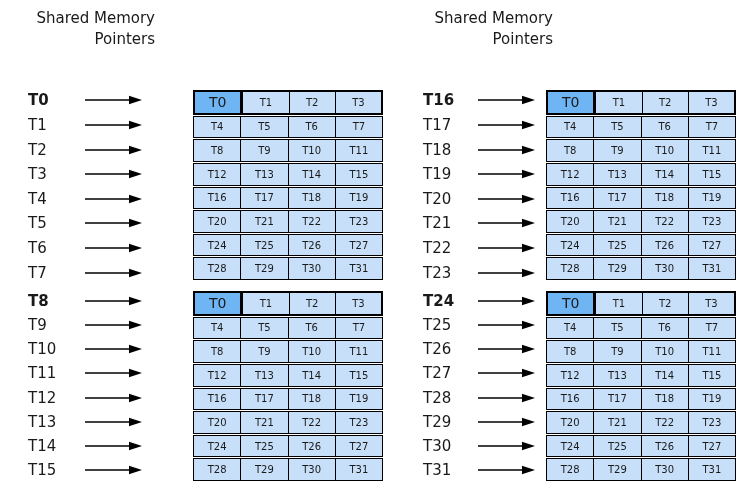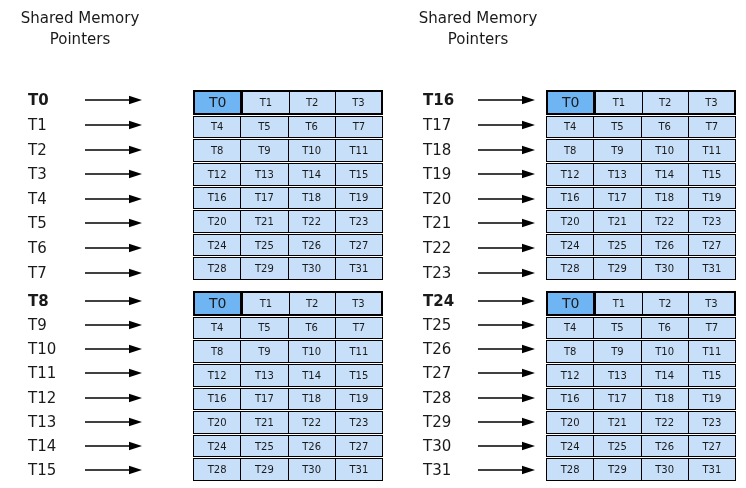--- a/index.html
+++ b/index.html
@@ -1,18 +1,18 @@
 <!DOCTYPE html>
 <html style="--cell-bg: #C7DFF8; --highlight-bg: #6FB5F4; --border-color: #000000; --text-color: #1A1A1A;"><head>
 <meta charset="utf-8">
 <style>
   html,body{margin:0;padding:0;background:#fff;font-family:"DejaVu Sans",sans-serif;}
   #canvas{position:relative;width:746px;height:488px;background:#fff;overflow:hidden;color:var(--text-color,#1a1a1a);}
 
-  .title{position:absolute;width:150px;text-align:center;font-size:15px;line-height:21px;color:var(--text-color,#1a1a1a);}
+  .title{position:absolute;width:150px;text-align:right;font-size:15px;line-height:21px;color:var(--text-color,#1a1a1a);}
   .title-left{left:5px;top:8px;}
   .title-right{left:403px;top:8px;}
 
   .pgroup{position:absolute;display:flex;flex-direction:column;}
   .pg0{left:28px;top:88px;height:197px;width:120px;}
   .pg1{left:28px;top:289px;height:193px;width:120px;}
   .pg2{left:423px;top:88px;height:197px;width:118px;}
   .pg3{left:423px;top:289px;height:193px;width:118px;}
   .prow{flex:1;display:flex;align-items:center;}
   .plabel{width:57px;font-size:15px;color:var(--text-color,#1a1a1a);flex:none;}

